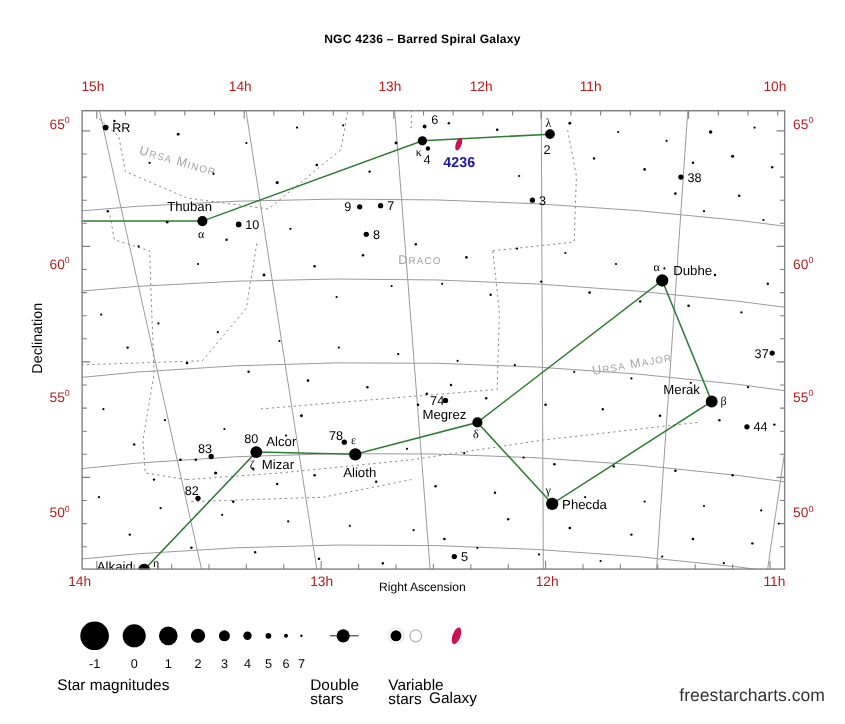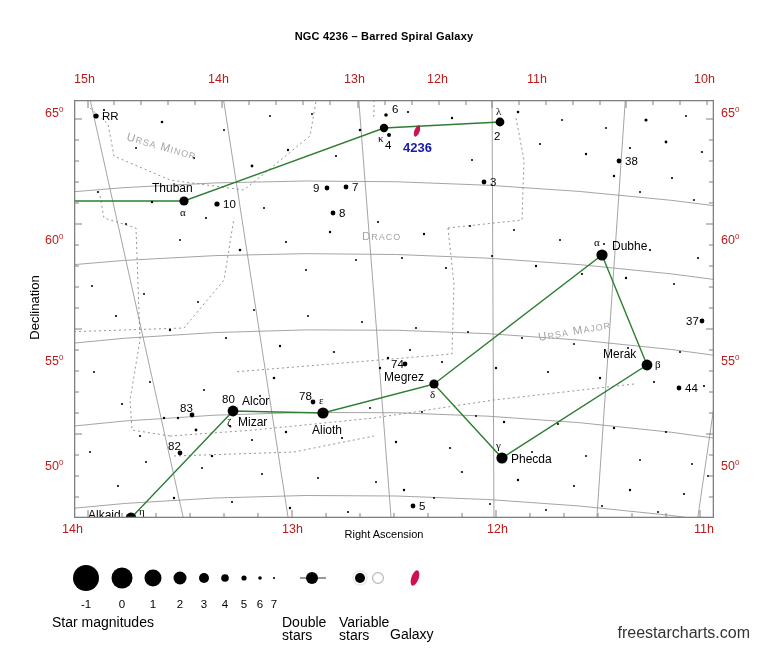--- a/index.html
+++ b/index.html
@@ -469,17 +469,17 @@
   <div class="mag-num" style="left:83px;top:40px;">1</div>
   <div class="mag-num" style="left:110px;top:40px;">2</div>
   <div class="mag-num" style="left:134px;top:40px;">3</div>
   <div class="mag-num" style="left:155px;top:40px;">4</div>
   <div class="mag-num" style="left:174px;top:40px;">5</div>
   <div class="mag-num" style="left:190px;top:40px;">6</div>
   <div class="mag-num" style="left:204px;top:40px;">7</div>
 
   <div class="leg-txt" style="left:-8px;top:58px;width:180px;">Star magnitudes</div>
   <div class="leg-txt" style="left:222px;top:58px;width:60px;">Double stars</div>
-  <div class="leg-txt" style="left:279px;top:58px;width:60px;">Variable stars</div>
+  <div class="leg-txt" style="left:293px;top:58px;width:60px;">Variable stars</div>
   <div class="leg-txt" style="left:330px;top:58px;width:50px;margin-top:12px;">Galaxy</div>
 </div>
 
 <div id="footer">freestarcharts.com</div>
 
 </body></html>

